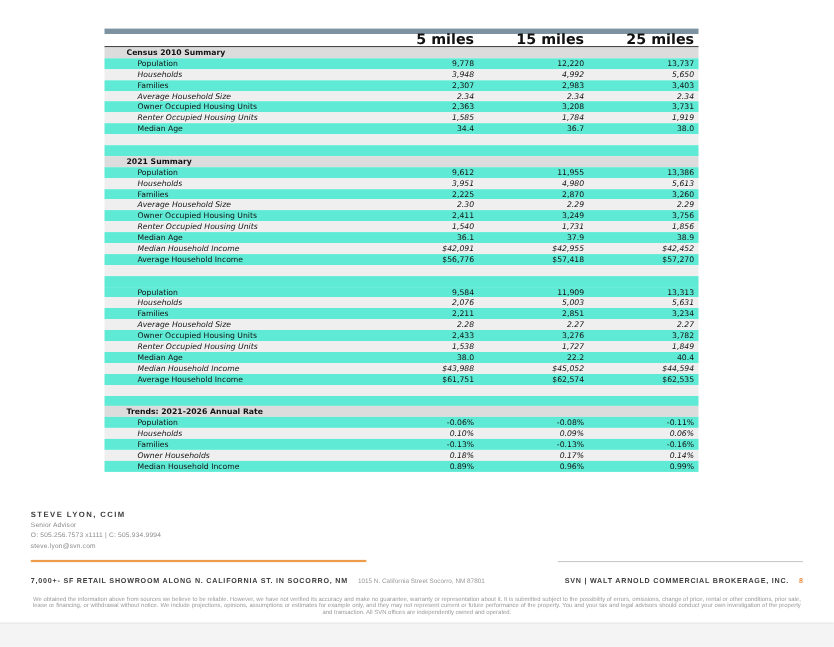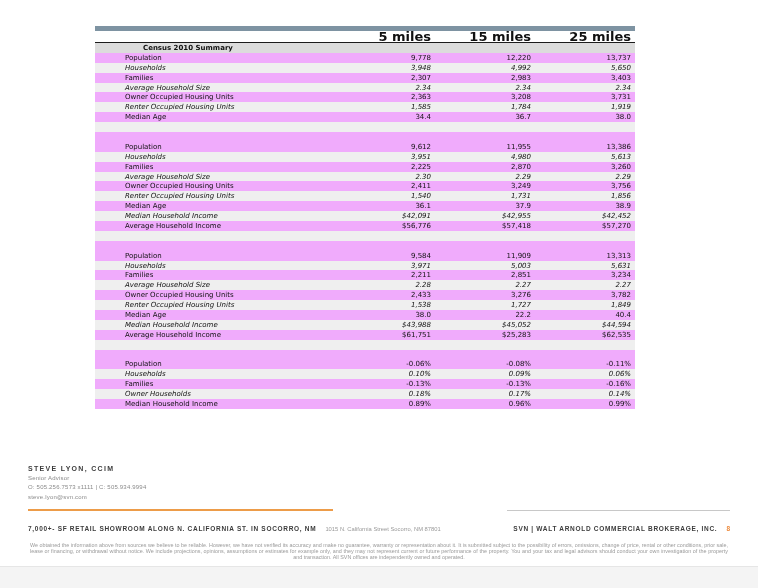--- a/index.html
+++ b/index.html
@@ -17,24 +17,24 @@
     font-family:"DejaVu Sans", sans-serif;
   }
   .top-bar { height:5px; background:#7E93A2; }
   .head-row {
     display:flex; height:11px; align-items:center;
     font-weight:bold; font-size:13px; color:#111;
     border-bottom:1.2px solid #1c1c1c; background:#fff;
   }
   .hlabel { flex:1; }
   .vcell { width:100px; text-align:right; padding-right:4px; box-sizing:border-box; white-space:nowrap; }
-  .trow { display:flex; height:9.9px; align-items:center; font-size:7px; color:#111; background:#f0abfc; }
+  .trow { display:flex; height:9.9px; align-items:center; font-size:7px; color:#111; background:#5eead4; }
   .trow.alt { background:#EFEFEF;font-style:italic; }
   .trow.sect { background:#DCDCDC; font-weight:bold; }
-  .slabel { flex:1; padding-left:20px; white-space:nowrap;margin-left:28px; }
+  .slabel { flex:1; padding-left:20px; white-space:nowrap; }
   .dlabel { flex:1; padding-left:30px; white-space:nowrap; }
 
   
   .contact { position:absolute; left:28px; top:465px; }
   .c-name { font-size:7px; font-weight:bold; letter-spacing:1.3px; color:#3c3c3c; margin-bottom:3px; }
   .c-line { font-size:6px; color:#8a8a8a; margin-top:2.6px; letter-spacing:0.2px; }
   .c-email { margin-top:4px; }
 
   
   .rule { position:absolute; }
@@ -119,20 +119,23 @@
           <div class="vcell">1,919</div>
         </div>
         <div class="trow">
           <div class="dlabel">Median Age</div>
           <div class="vcell">34.4</div>
           <div class="vcell">36.7</div>
           <div class="vcell">38.0</div>
         </div>
         <div class="trow alt"></div>
         <div class="trow"></div>
+        <div class="trow sect">
+          <div class="slabel">2021 Summary</div>
+        </div>
         <div class="trow">
           <div class="dlabel">Population</div>
           <div class="vcell">9,612</div>
           <div class="vcell">11,955</div>
           <div class="vcell">13,386</div>
         </div>
         <div class="trow alt">
           <div class="dlabel">Households</div>
           <div class="vcell">3,951</div>
           <div class="vcell">4,980</div>
@@ -183,21 +186,21 @@
         <div class="trow alt"></div>
         <div class="trow"></div>
         <div class="trow">
           <div class="dlabel">Population</div>
           <div class="vcell">9,584</div>
           <div class="vcell">11,909</div>
           <div class="vcell">13,313</div>
         </div>
         <div class="trow alt">
           <div class="dlabel">Households</div>
-          <div class="vcell">3,971</div>
+          <div class="vcell">2,076</div>
           <div class="vcell">5,003</div>
           <div class="vcell">5,631</div>
         </div>
         <div class="trow">
           <div class="dlabel">Families</div>
           <div class="vcell">2,211</div>
           <div class="vcell">2,851</div>
           <div class="vcell">3,234</div>
         </div>
         <div class="trow alt">
@@ -226,25 +229,28 @@
         </div>
         <div class="trow alt">
           <div class="dlabel">Median Household Income</div>
           <div class="vcell">$43,988</div>
           <div class="vcell">$45,052</div>
           <div class="vcell">$44,594</div>
         </div>
         <div class="trow">
           <div class="dlabel">Average Household Income</div>
           <div class="vcell">$61,751</div>
-          <div class="vcell">$25,283</div>
+          <div class="vcell">$62,574</div>
           <div class="vcell">$62,535</div>
         </div>
         <div class="trow alt"></div>
         <div class="trow"></div>
+        <div class="trow sect">
+          <div class="slabel">Trends: 2021-2026 Annual Rate</div>
+        </div>
         <div class="trow">
           <div class="dlabel">Population</div>
           <div class="vcell">-0.06%</div>
           <div class="vcell">-0.08%</div>
           <div class="vcell">-0.11%</div>
         </div>
         <div class="trow alt">
           <div class="dlabel">Households</div>
           <div class="vcell">0.10%</div>
           <div class="vcell">0.09%</div>

